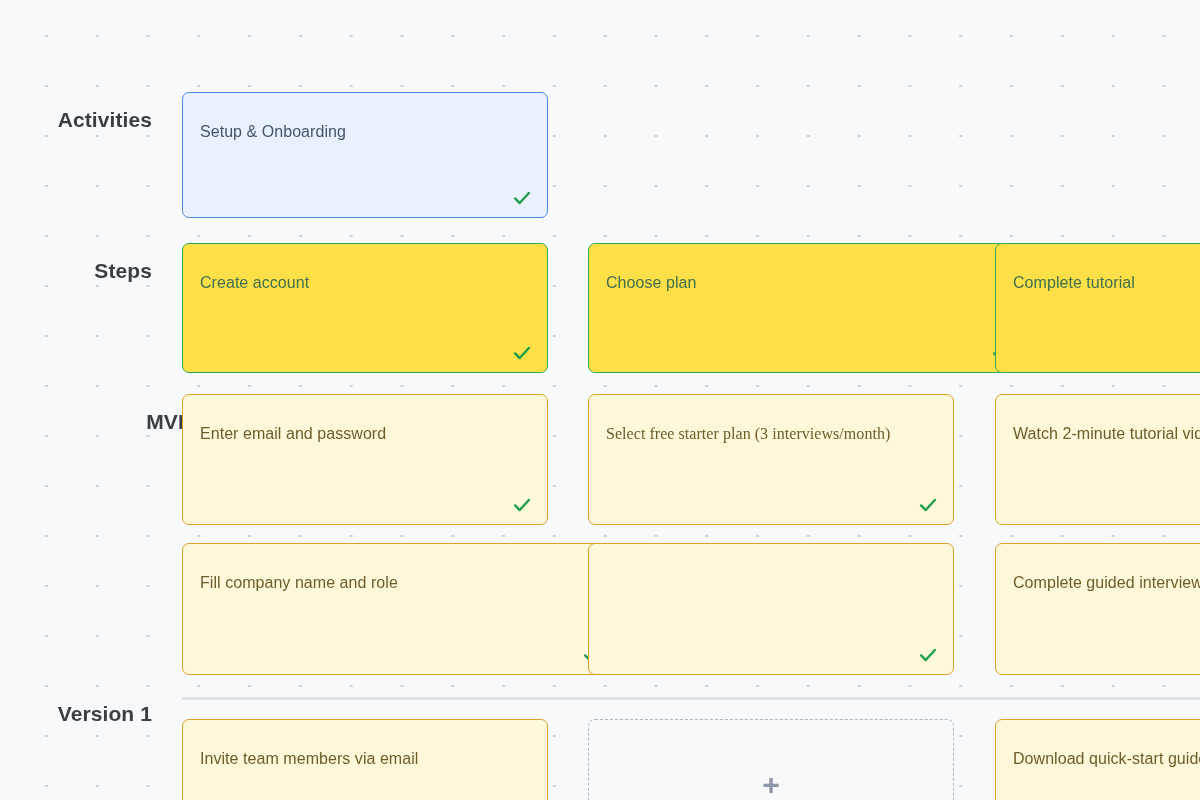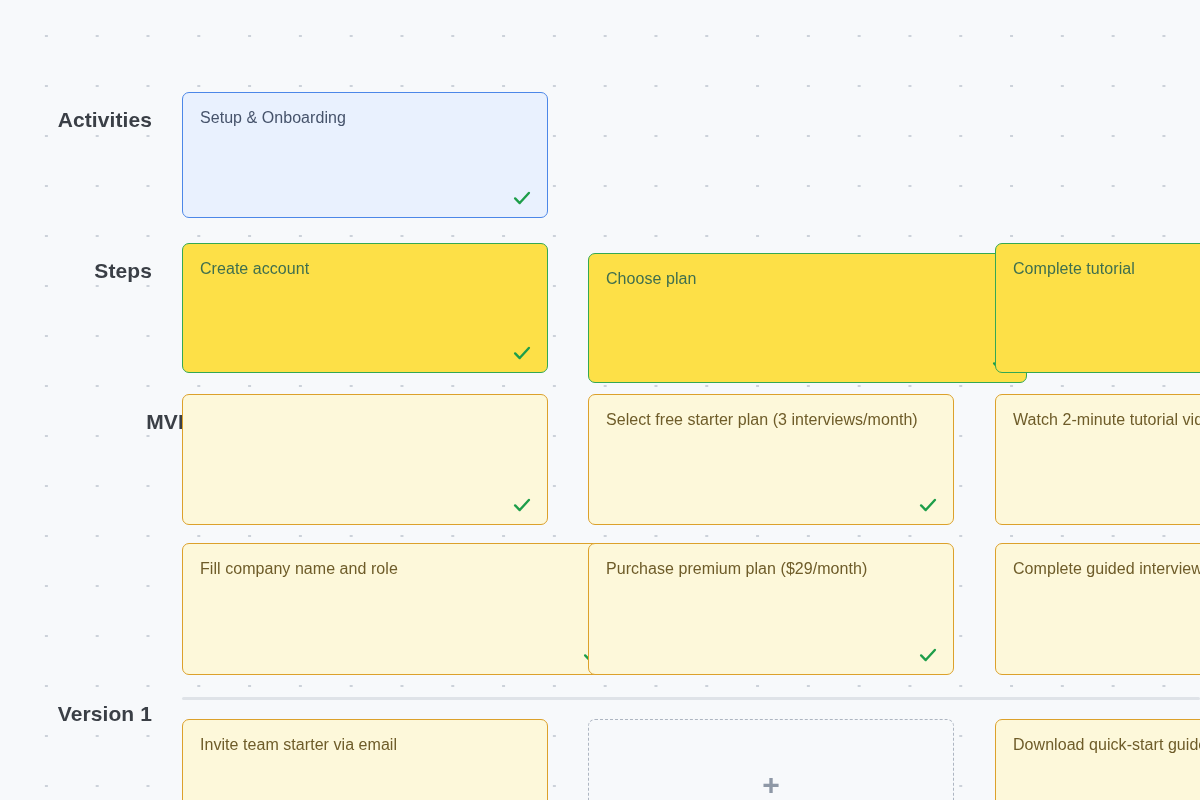--- a/index.html
+++ b/index.html
@@ -57,20 +57,21 @@
     border-width: 1.6px;
     border-style: solid;
     padding: 15px 17px 0 17px;
     overflow: hidden;
   }
 
   .card-title {
     font-size: 16px;
     line-height: 1.31;
     letter-spacing: 0.05px;
+    margin-top: 14px;
   }
 
   .card.blue  { background: #e9f1fe; border-color: #4c87e8; }
   .card.blue  .card-title { color: #46536b; }
 
   .card.green { background: #fde047; border-color: #34a853; }
   .card.green .card-title { color: #3f6f4e; }
 
   .card.amber { background: #fdf8da; border-color: #dca12b; }
   .card.amber .card-title { color: #6e5c29; }
@@ -119,72 +120,72 @@
     </div>
     <div class="row-label" style="top: 259px;">Steps</div>
     <div class="card green" style="left: 182px; top: 243px; height: 130px; width: 366px;">
       <div class="card-title">Create account</div>
       <div class="check-icon">
         <svg viewBox="0 0 24 24" fill="none" stroke="currentColor" stroke-width="2.6" stroke-linecap="round" stroke-linejoin="round">
           <polyline points="4.5,12.5 9.5,17.5 19.5,6.5"></polyline>
         </svg>
       </div>
     </div>
-    <div class="card green" style="left: 588px; top: 253px; height: 130px; width: 439px;">
+    <div class="card green" style="left: 588px; top: 243px; height: 130px; width: 439px;">
       <div class="card-title">Choose plan</div>
       <div class="check-icon">
         <svg viewBox="0 0 24 24" fill="none" stroke="currentColor" stroke-width="2.6" stroke-linecap="round" stroke-linejoin="round">
           <polyline points="4.5,12.5 9.5,17.5 19.5,6.5"></polyline>
         </svg>
       </div>
     </div>
     <div class="card green" style="left: 995px; top: 243px; height: 130px; width: 366px;">
       <div class="card-title">Complete tutorial</div>
     </div>
     <div class="row-label" style="top: 410px; margin-left: 40px;">MVP</div>
     <div class="card amber" style="left: 182px; top: 394px; height: 131px; width: 366px;">
+      <div class="card-title">Enter email and password</div>
       <div class="check-icon">
         <svg viewBox="0 0 24 24" fill="none" stroke="currentColor" stroke-width="2.6" stroke-linecap="round" stroke-linejoin="round">
           <polyline points="4.5,12.5 9.5,17.5 19.5,6.5"></polyline>
         </svg>
       </div>
     </div>
-    <div class="card amber" style="left: 588px; top: 394px; height: 131px; width: 366px;">
+    <div class="card amber" style="left: 588px; top: 394px; height: 131px; width: 366px; font-family: Liberation Serif, serif;">
       <div class="card-title">Select free starter plan (3 interviews/month)</div>
       <div class="check-icon">
         <svg viewBox="0 0 24 24" fill="none" stroke="currentColor" stroke-width="2.6" stroke-linecap="round" stroke-linejoin="round">
           <polyline points="4.5,12.5 9.5,17.5 19.5,6.5"></polyline>
         </svg>
       </div>
     </div>
     <div class="card amber" style="left: 995px; top: 394px; height: 131px; width: 366px;">
       <div class="card-title">Watch 2-minute tutorial video</div>
     </div>
     <div class="card amber" style="left: 182px; top: 543px; height: 132px; width: 436px;">
       <div class="card-title">Fill company name and role</div>
       <div class="check-icon">
         <svg viewBox="0 0 24 24" fill="none" stroke="currentColor" stroke-width="2.6" stroke-linecap="round" stroke-linejoin="round">
           <polyline points="4.5,12.5 9.5,17.5 19.5,6.5"></polyline>
         </svg>
       </div>
     </div>
     <div class="card amber" style="left: 588px; top: 543px; height: 132px; width: 366px;">
-      <div class="card-title">Purchase premium plan ($29/month)</div>
       <div class="check-icon">
         <svg viewBox="0 0 24 24" fill="none" stroke="currentColor" stroke-width="2.6" stroke-linecap="round" stroke-linejoin="round">
           <polyline points="4.5,12.5 9.5,17.5 19.5,6.5"></polyline>
         </svg>
       </div>
     </div>
     <div class="card amber" style="left: 995px; top: 543px; height: 132px; width: 366px;">
       <div class="card-title">Complete guided interview setup</div>
     </div>
     <div class="row-label" style="top: 702px;">Version 1</div>
     <div class="card amber" style="left: 182px; top: 719px; height: 130px; width: 366px;">
-      <div class="card-title">Invite team starter via email</div>
+      <div class="card-title">Invite team members via email</div>
     </div>
     <div class="card placeholder" style="left: 588px; top: 719px; height: 130px; width: 366px;">
       <span class="plus-icon">+</span>
     </div>
     <div class="card amber" style="left: 995px; top: 719px; height: 130px; width: 366px;">
       <div class="card-title">Download quick-start guide PDF</div>
     </div>
   </div>
 
 </body></html>

